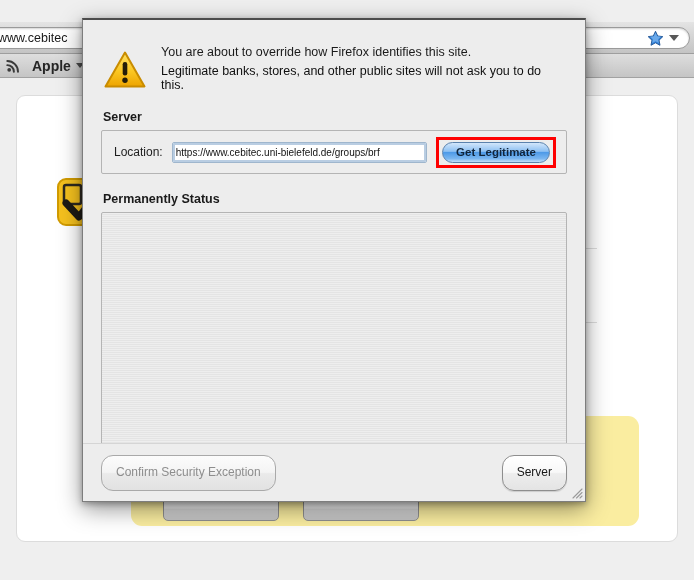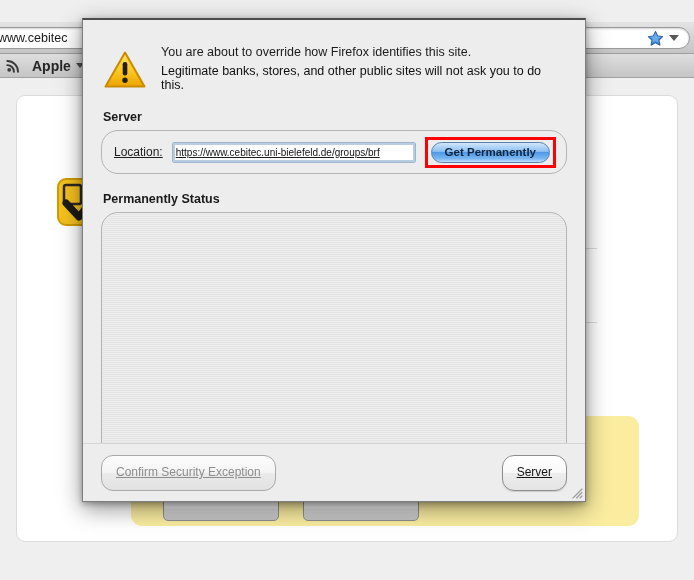--- a/index.html
+++ b/index.html
@@ -187,23 +187,22 @@
   .group { margin-top: 18px; }
   .group-title {
     font-size: 12.5px;
     font-weight: bold;
     color: #1a1a1a;
     margin-bottom: 6px;
     padding-left: 2px;
   }
   .group-panel {
     border: 1px solid #b4b4b4;
-    border-radius: 17px;
+    border-radius: 2px;
     background: #ededed;
-    text-decoration: underline;
   }
 
   .server-panel {
     height: 44px;
     display: flex;
     align-items: center;
     padding: 0 10px 0 12px;
     gap: 9px;
   }
   .loc-label { font-size: 12px; color: #1d1d1d; white-space: nowrap; }
@@ -299,21 +298,20 @@
     height: 36px;
     padding: 0 14px;
     border: 1px solid #a9a9a9;
     border-radius: 12px;
     background: linear-gradient(to bottom, #fcfcfc 0%, #f4f4f4 48%, #eaeaea 52%, #e2e2e2 100%);
     font-size: 12px;
     color: #8d8d8d;
     line-height: 21px;
     white-space: nowrap;
     cursor: default;
-    text-decoration: underline;
   }
   .btn-plain.enabled {
     border-color: #8e8e8e;
     color: #161616;
     background: linear-gradient(to bottom, #ffffff 0%, #f8f8f8 48%, #ededed 52%, #e4e4e4 100%);
     box-shadow: 0 1px 1px rgba(0,0,0,.14);
   }
   .resize-grip {
     position: absolute;
     right: 2px; bottom: 2px;
@@ -404,21 +402,21 @@
           <div class="warn-line2">Legitimate banks, stores, and other public sites will not ask you to do this.</div>
         </div>
       </div>
 
       <div class="group">
         <div class="group-title">Server</div>
         <div class="group-panel server-panel">
           <span class="loc-label">Location:</span>
           <div class="loc-input" placeholder="https://">https://www.cebitec.uni-bielefeld.de/groups/brf</div>
           <span class="getcert-wrap">
-            <button class="btn-aqua">Get Permanently</button>
+            <button class="btn-aqua">Get Legitimate</button>
           </span>
         </div>
       </div>
 
       <div class="group">
         <div class="group-title">Permanently Status</div>
         <div class="group-panel cert-panel">
 
 
           <div class="perm-row">

